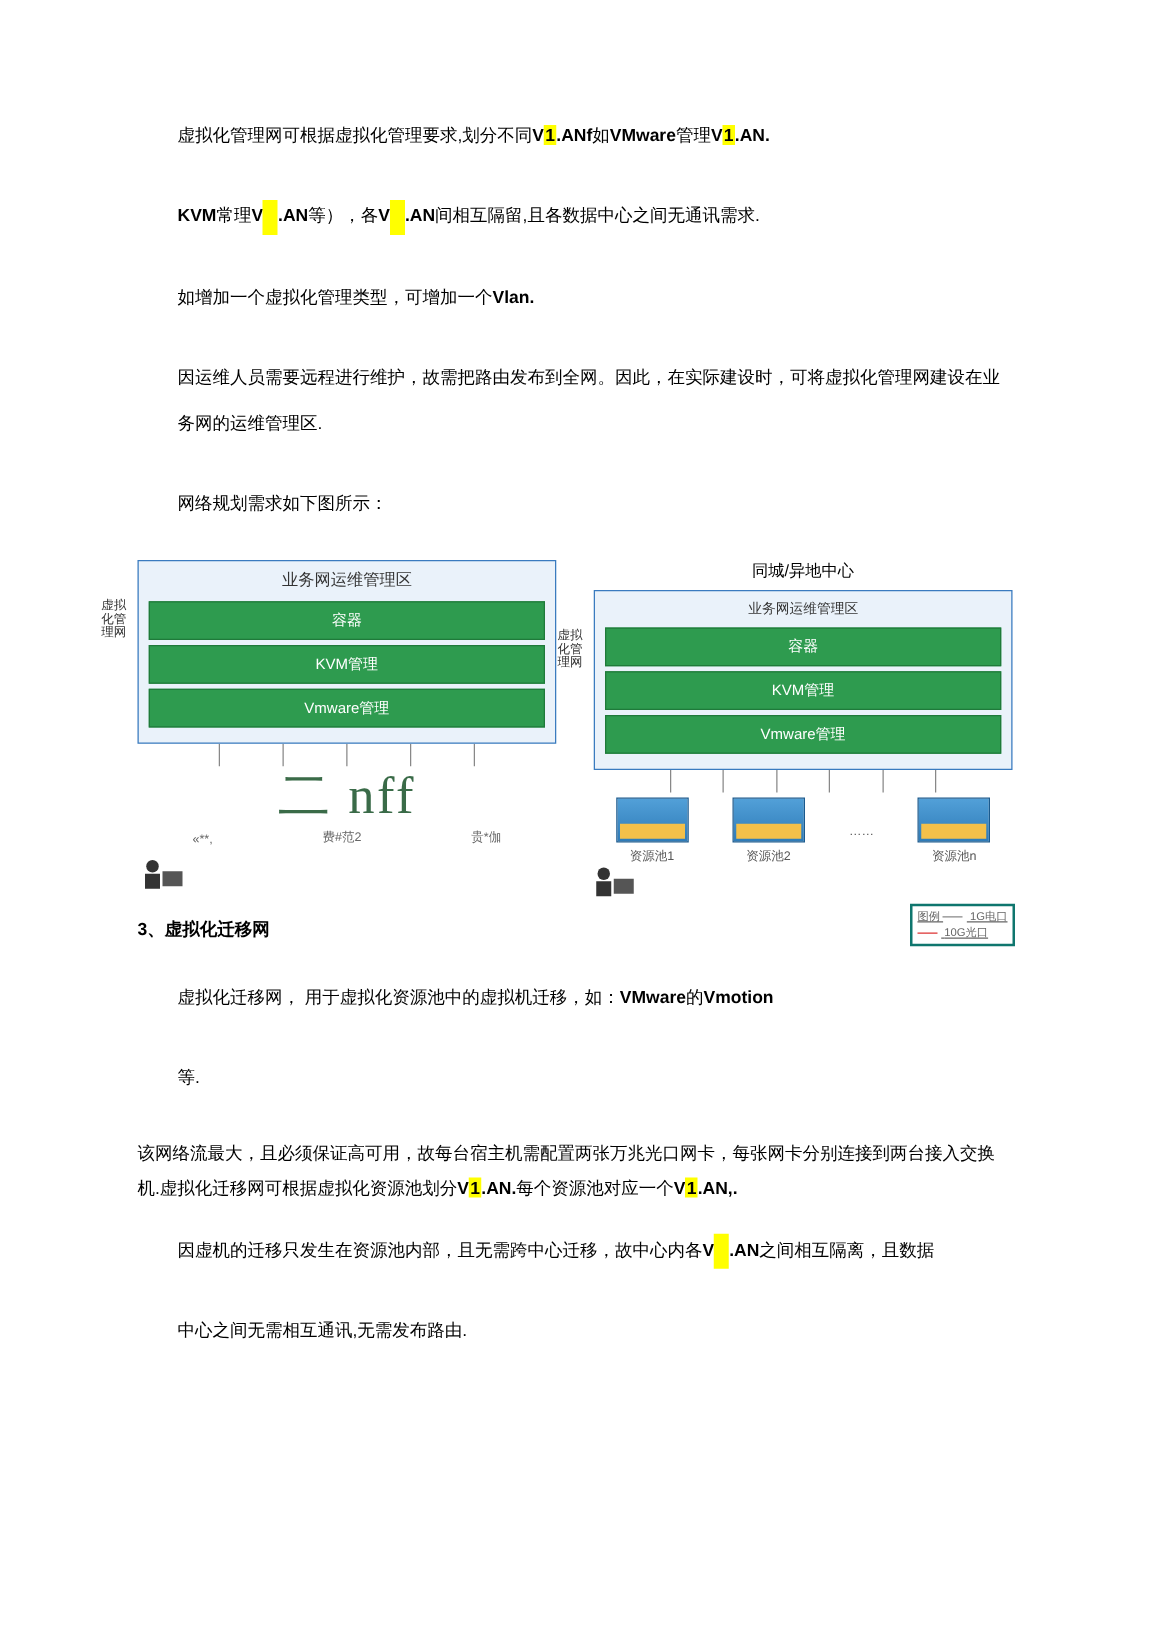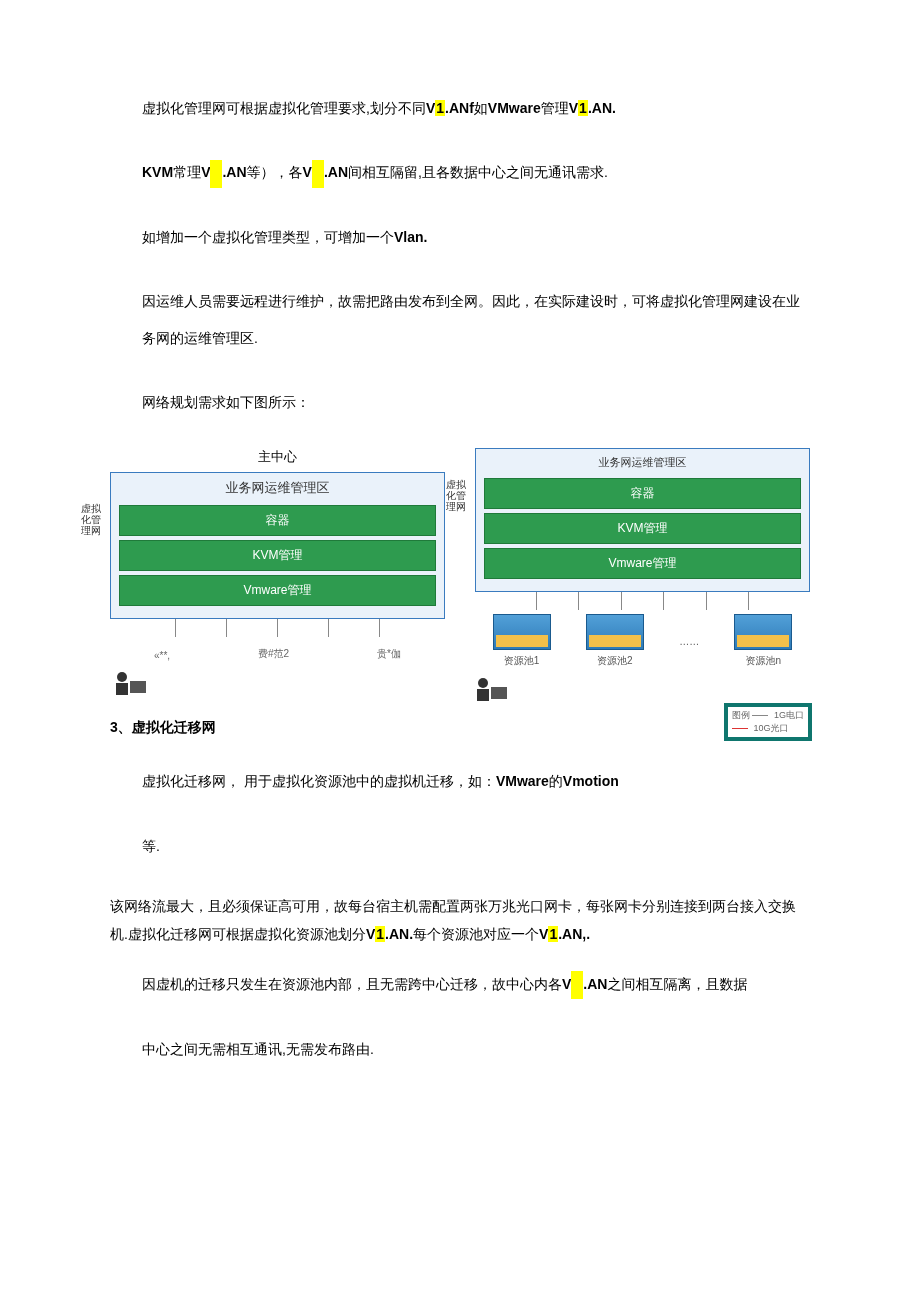--- a/index.html
+++ b/index.html
@@ -24,21 +24,21 @@
   .panel-header { text-align: center; font-size: 13px; padding: 2px 0 4px 0; color: #333; }
   .panel-header.small { font-size: 11px; }
   .vlabel { position: absolute; left: -30px; top: 30px; width: 26px; font-size: 10px; line-height: 1.1; color: #333; writing-mode: horizontal-tb; }
   .green-bar { background: #2e9b4f; color: #fff; text-align: center; font-size: 12px; padding: 6px 0; margin: 4px 2px; border: 1px solid #1f7a3a; }
   .connectors { display: flex; justify-content: space-around; padding: 0 40px; }
   .conn { width: 1px; height: 18px; background: #888; }
   .pools { display: flex; justify-content: space-around; align-items: flex-end; margin-top: 4px; font-size: 10px; color: #555; }
   .pool { text-align: center; }
   .pool-box { width: 58px; height: 36px; background: linear-gradient(#52a0d8,#2e7bb8); border: 1px solid #1a5a8e; margin: 0 auto 4px auto; position: relative; }
   .pool-inner { position: absolute; bottom: 2px; left: 2px; right: 2px; height: 12px; background: #f3c04a; }
-  .legend { position: absolute; right: -2px; bottom: -42px; background: #fff; border: 4px solid #0f766e; font-size: 9px; padding: 2px 4px; color: #666; }
+  .legend { position: absolute; right: -2px; bottom: -42px; background: #fff; border: 2px solid #0f766e; font-size: 9px; padding: 2px 4px; color: #666; text-decoration: underline; }
   .legend .line { display: inline-block; width: 16px; height: 1px; background: #888; vertical-align: middle; margin-right: 3px; }
   .legend .line.red { background: #d33; }
   .nff-row { display: flex; justify-content: space-around; align-items: flex-end; font-size: 10px; color: #666; margin-top: 10px; }
   .nff-big { font-family: Georgia, serif; font-size: 42px; color: #3a6b48; text-align: center; line-height: 0.7; margin: 10px 0 4px 0; letter-spacing: 2px; }
   .admin-icon { width: 40px; height: 32px; display: block; margin-top: 6px; }
   .admin-icon svg { width: 100%; height: 100%; }
   .sec-head { font-size: 14px; font-weight: bold; margin: 18px 0 26px 0; }
   .rel-wrap { position: relative; }
 </style>
 </head>
@@ -56,50 +56,51 @@
   <span>如增加一个虚拟化管理类型，可增加一个</span><span class="bold">Vlan.</span>
 </p>
 
 <p class="para">因运维人员需要远程进行维护，故需把路由发布到全网。因此，在实际建设时，可将虚拟化管理网建设在业务网的运维管理区.</p>
 
 <p class="para">网络规划需求如下图所示：</p>
 
 <div class="diagram-row">
 
   <div class="diagram-col rel-wrap">
-    <div class="diag-title">主中心</div>
     <div class="panel-outer">
       <div class="vlabel">虚拟化管理网</div>
       <div class="panel-header">业务网运维管理区</div>
       <div class="green-bar">容器</div>
       <div class="green-bar">KVM管理</div>
       <div class="green-bar">Vmware管理</div>
     </div>
     <div class="connectors">
       <div class="conn"></div>
       <div class="conn"></div>
       <div class="conn"></div>
       <div class="conn"></div>
       <div class="conn"></div>
     </div>
+    <div class="nff-big">二 nff</div>
     <div class="nff-row">
       <span>«**,</span>
       <span>费#范2</span>
       <span>贵*伽</span>
     </div>
     <span class="admin-icon">
       <svg viewBox="0 0 40 32">
           <circle cx="12" cy="10" r="5" fill="#333"></circle>
           <rect x="6" y="16" width="12" height="12" fill="#333"></rect>
           <rect x="20" y="14" width="16" height="12" fill="#555"></rect>
         </svg>
     </span>
   </div>
 
   <div class="diagram-col rel-wrap">
+    <div class="diag-title">同城/异地中心</div>
     <div class="panel-outer">
       <div class="vlabel">虚拟化管理网</div>
       <div class="panel-header small">业务网运维管理区</div>
       <div class="green-bar">容器</div>
       <div class="green-bar">KVM管理</div>
       <div class="green-bar">Vmware管理</div>
     </div>
     <div class="connectors">
       <div class="conn"></div>
       <div class="conn"></div>

